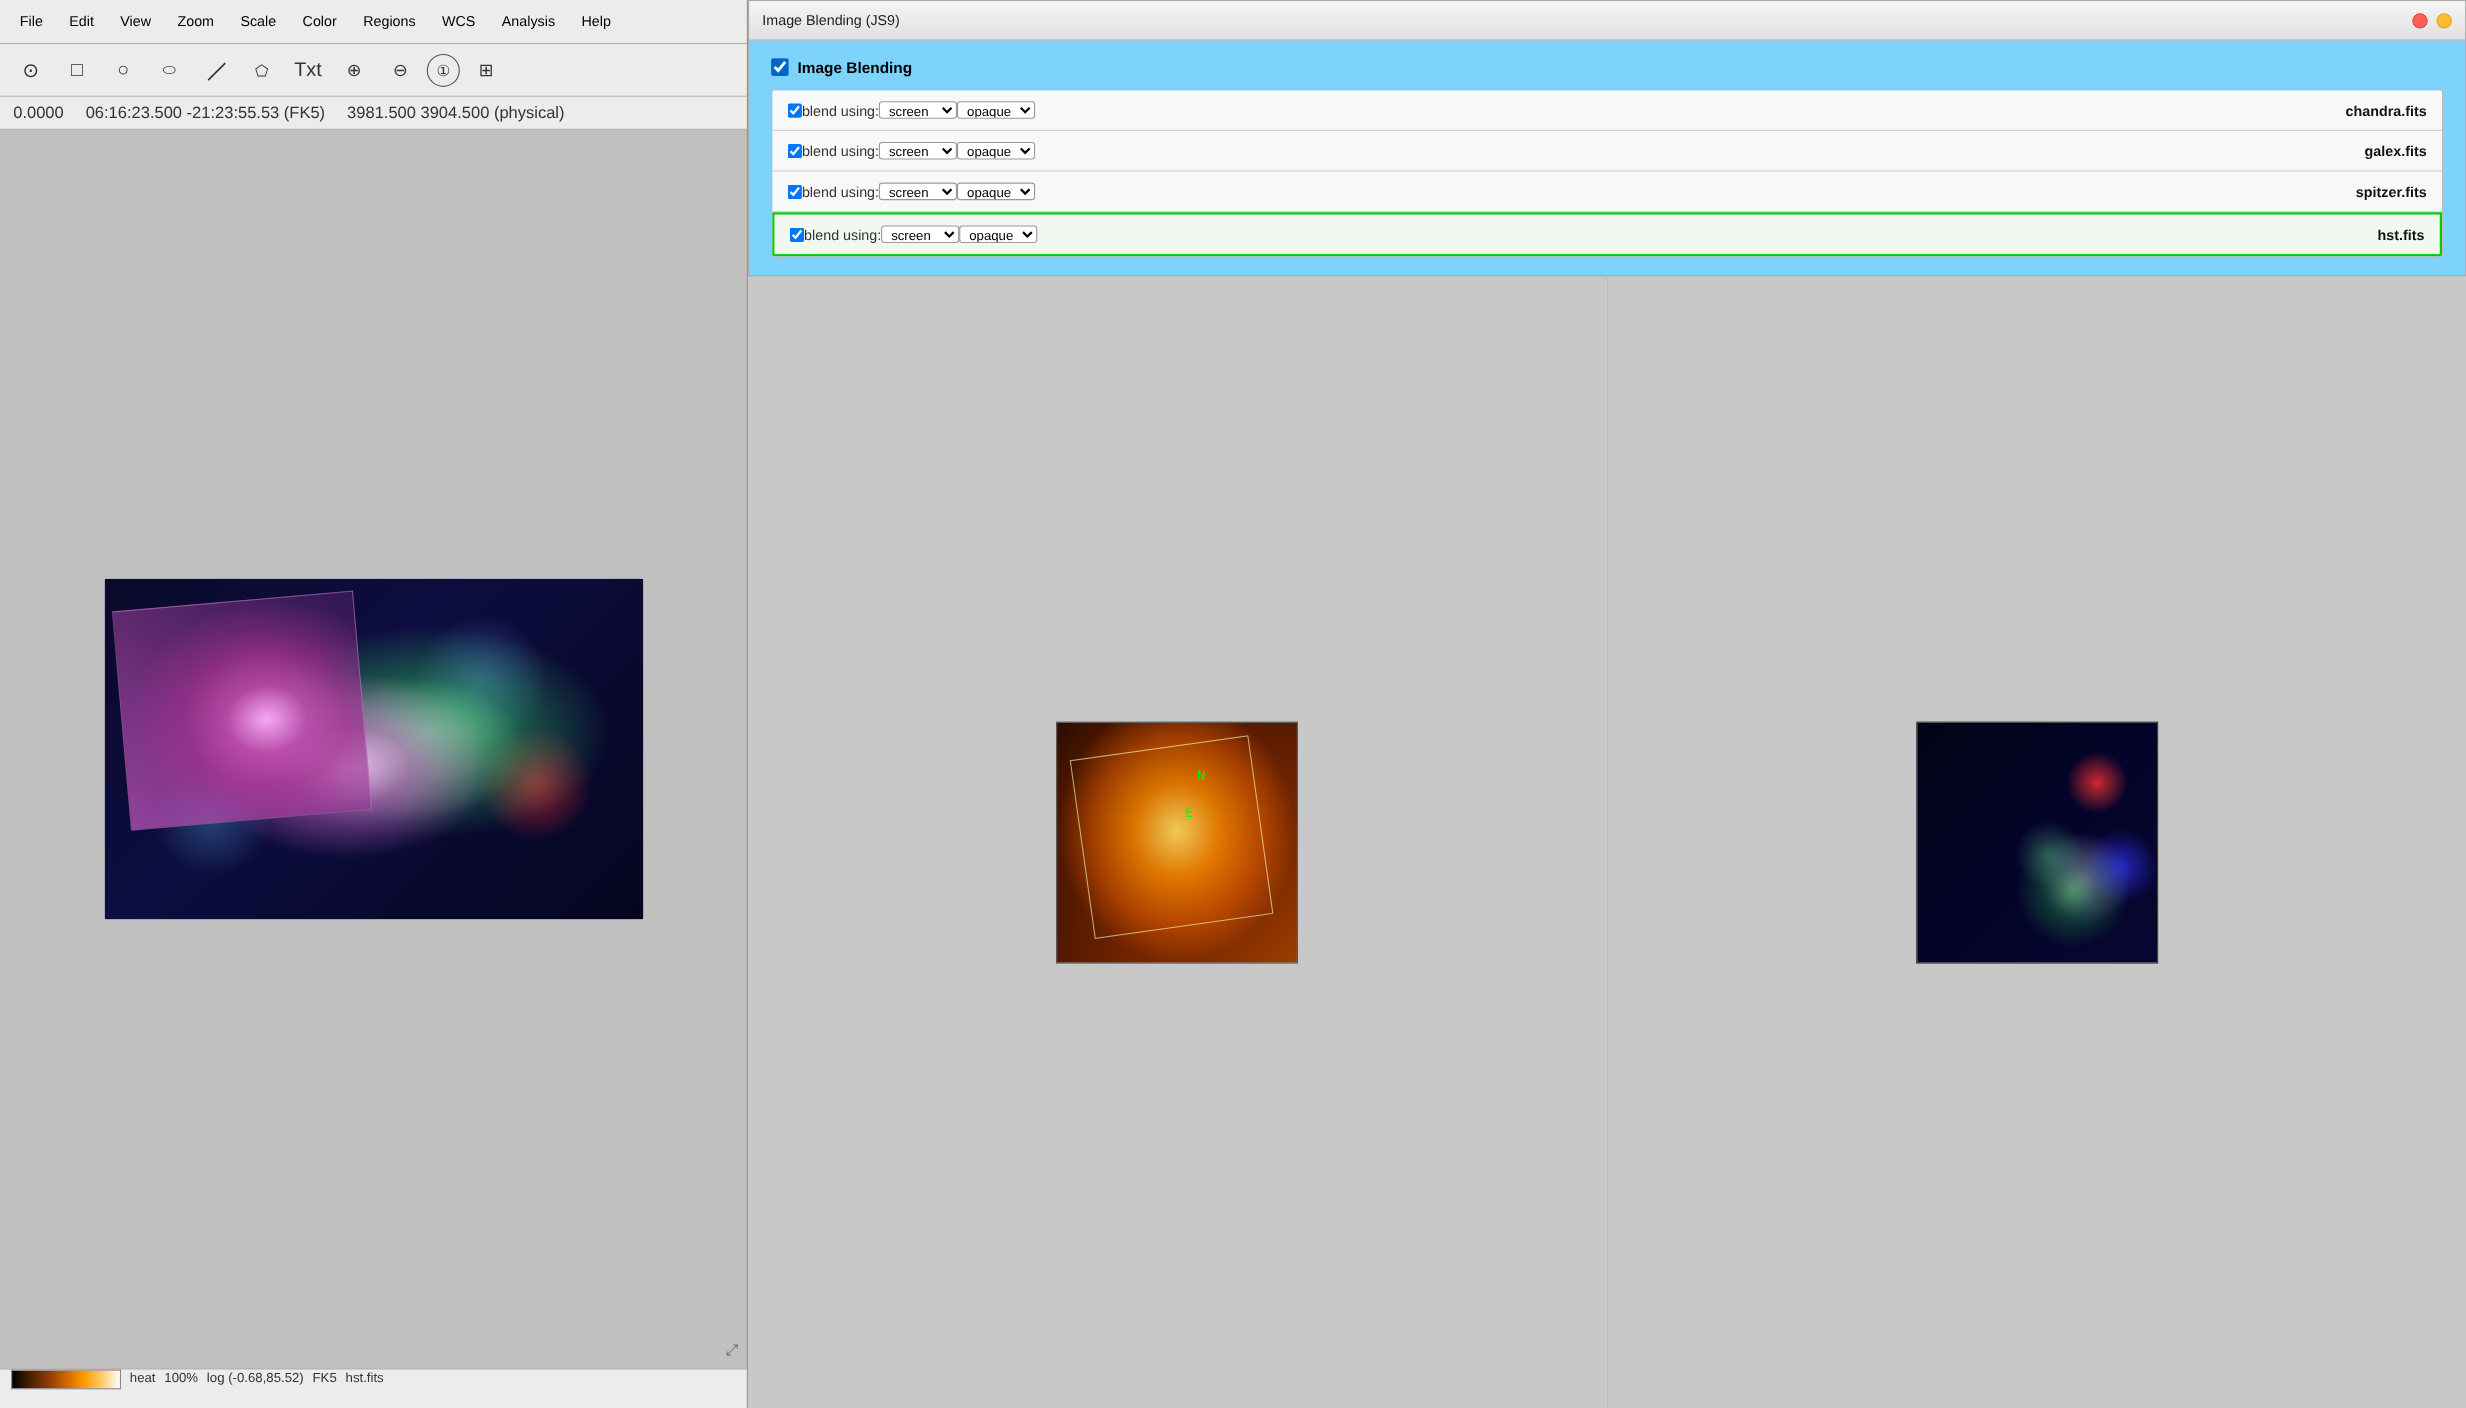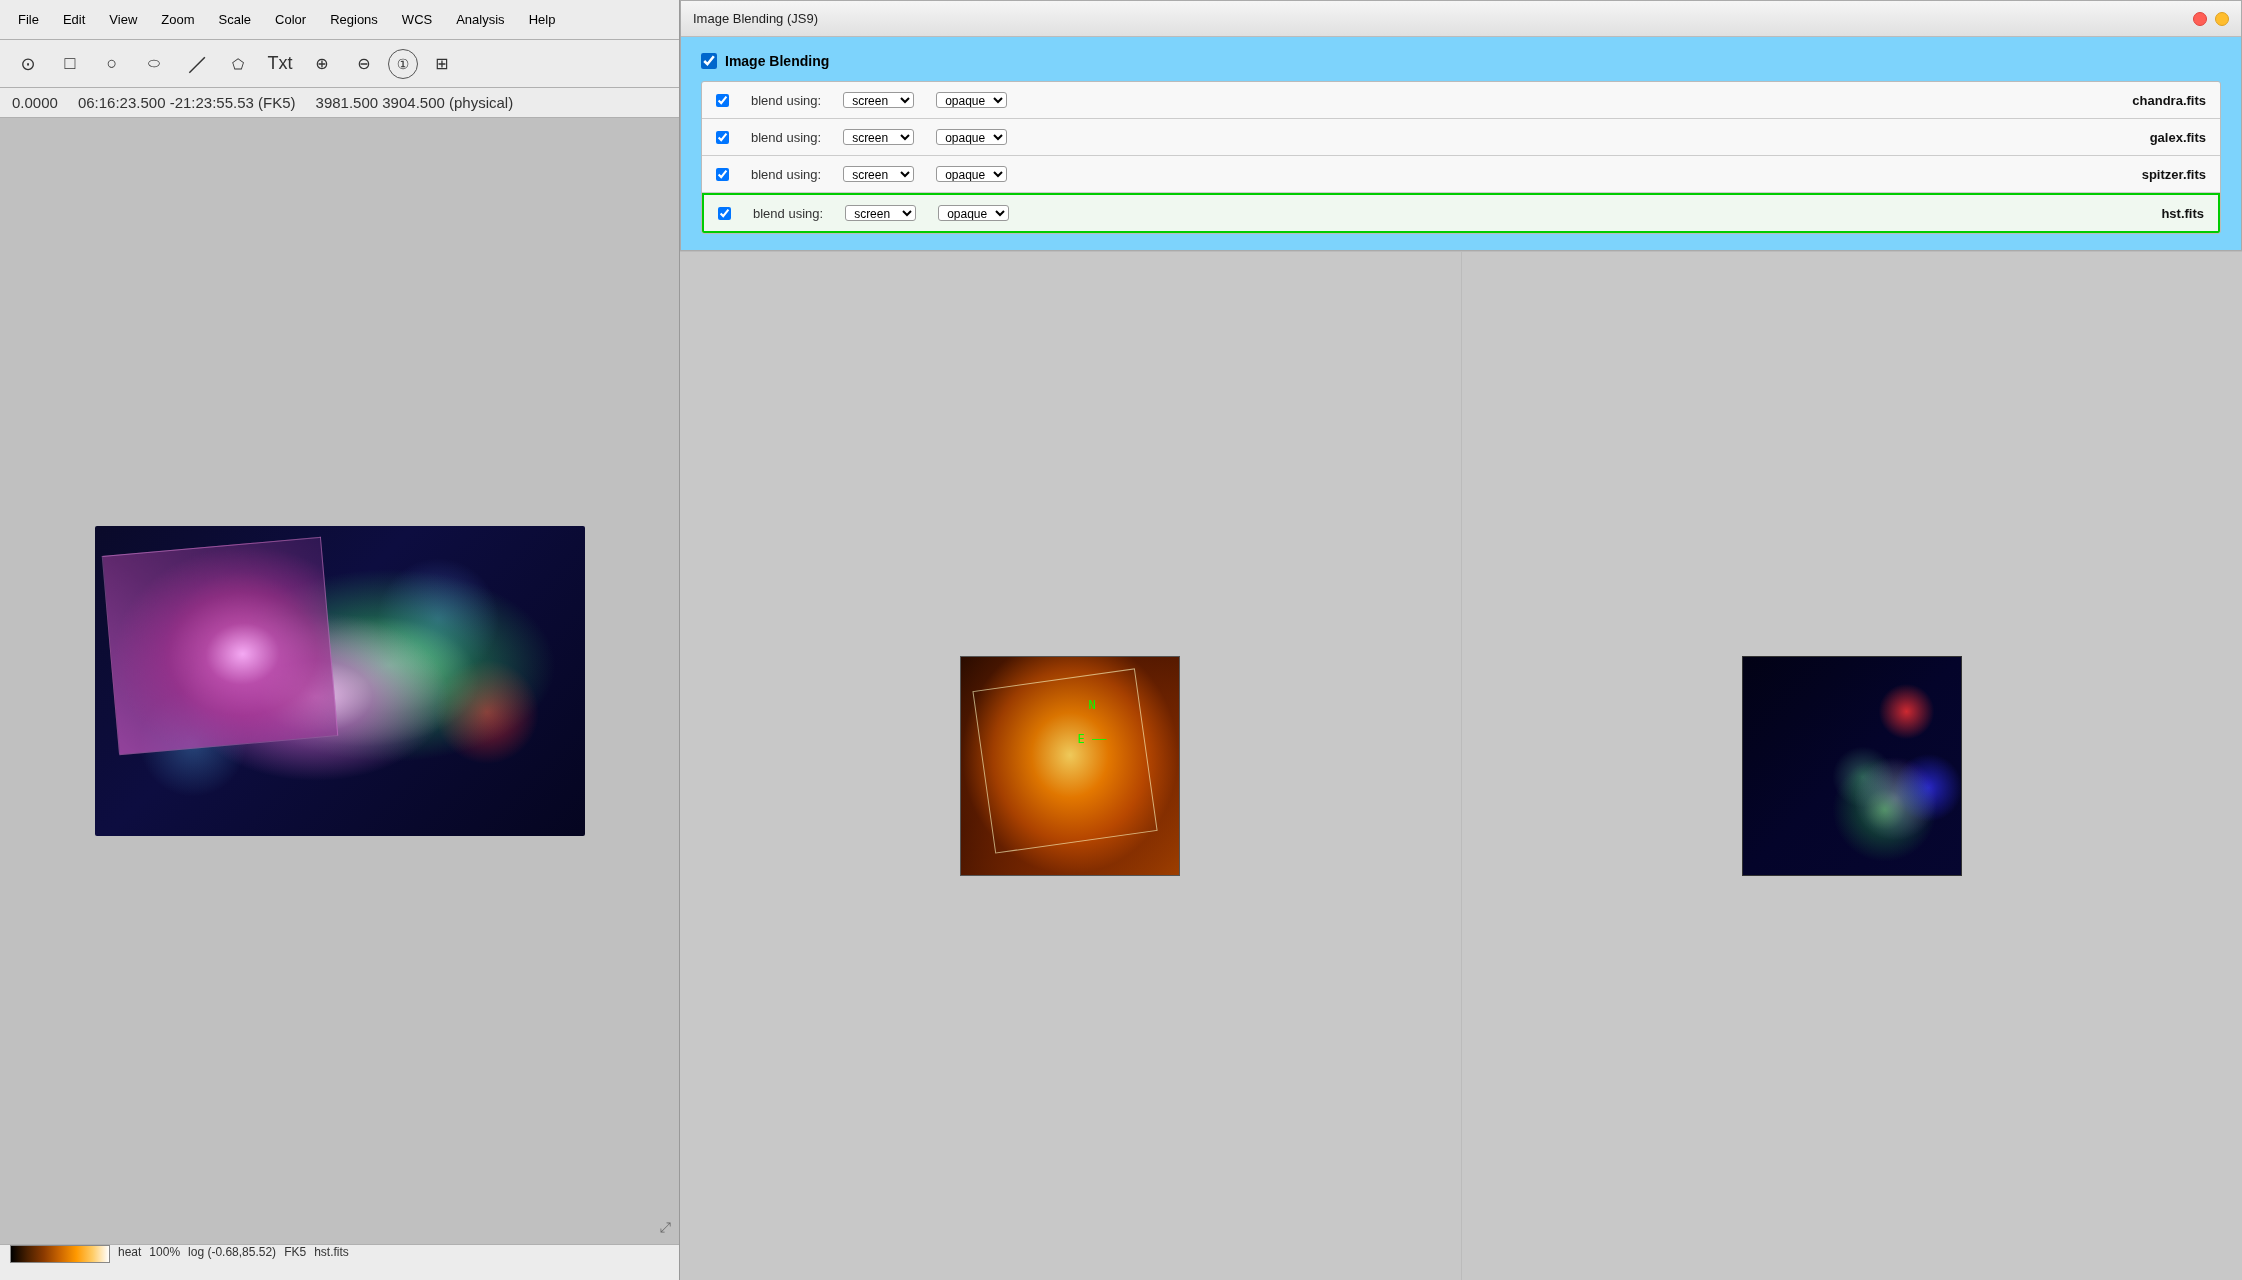--- a/index.html
+++ b/index.html
@@ -231,21 +231,21 @@
       border-radius: 3px;
       overflow: hidden;
     }
 
     .blend-row {
       background: #f8f8f8;
       border-bottom: 1px solid #ccc;
       padding: 10px 14px;
       display: flex;
       align-items: center;
-      gap: 22px;
+      gap: 0;
     }
 
     .blend-row:last-child { border-bottom: none; }
     .blend-row.active { border: 2px solid #00cc00; background: #f0f8f0; }
 
     .blend-row-label {
       font-size: 13px;
       color: #333;
     }
 

